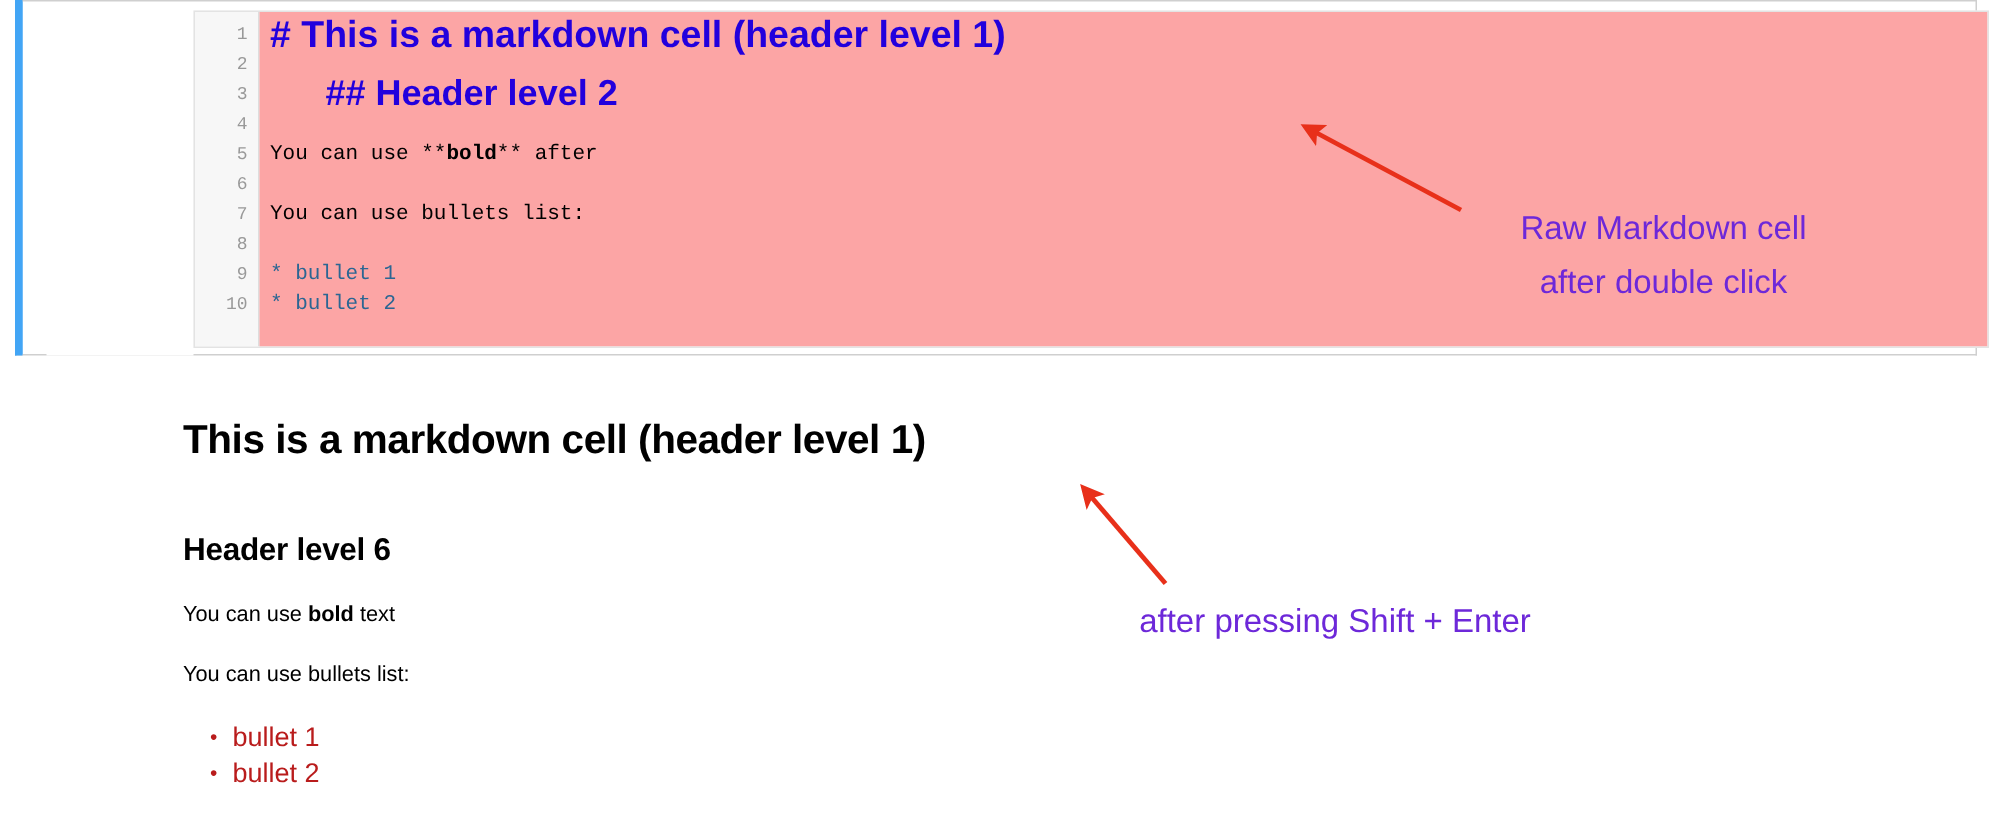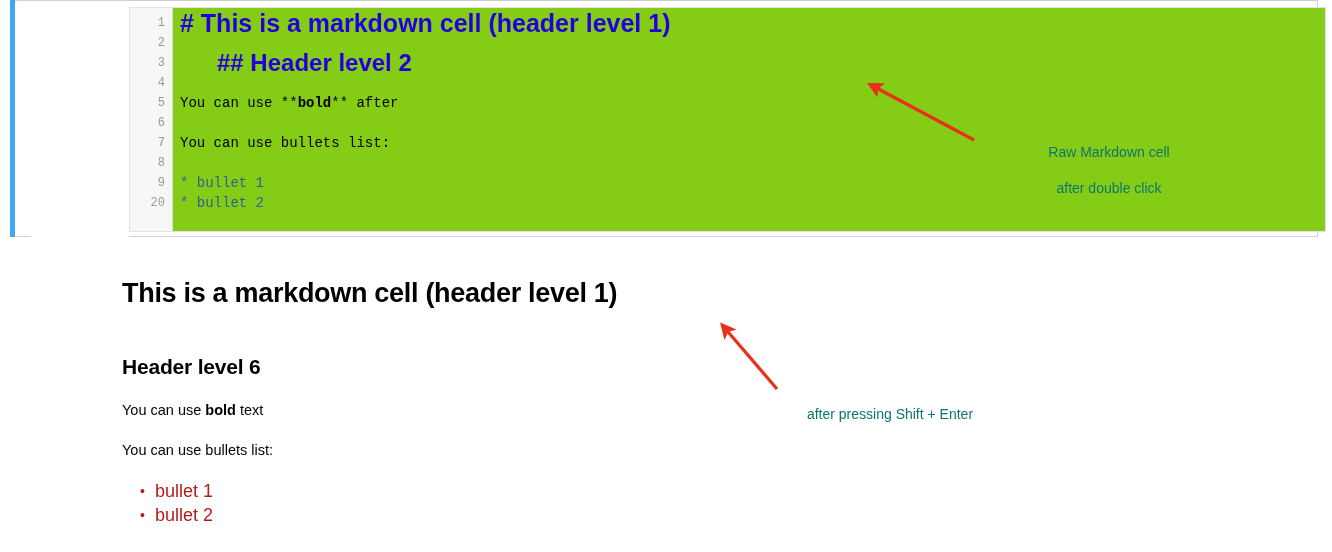--- a/index.html
+++ b/index.html
@@ -79,21 +79,21 @@
     color: #999999;
     font-family: "Liberation Mono", monospace;
     font-size: 12px;
     line-height: 20px;
     height: 20px;
   }
   #code-lines {
     flex: 1 1 auto;
     padding-top: 5px;
     padding-left: 7px;
-    background: #84cc16;
+    background: #fca5a5;
   }
   .cline {
     height: 20px;
     line-height: 20px;
     white-space: pre;
     font-family: "Liberation Mono", monospace;
     font-size: 14px;
     color: #000000;
   }
   .cline.header {
@@ -158,23 +158,23 @@
     left: 18px;
     top: 0;
     font-size: 14px;
   }
 
   
   .annot-text {
     position: absolute;
     text-align: center;
     font-family: "Liberation Sans", sans-serif;
-    font-size: 14px;
+    font-size: 22px;
     line-height: 36px;
-    color: #0f766e;
+    color: #6d28d9;
     white-space: nowrap;
   }
   #annot-raw-text {
     left: 955px;
     top: 134px;
     width: 308px;
   }
   #annot-rendered-text {
     left: 693px;
     top: 396px;
@@ -197,21 +197,21 @@
     <div id="line-gutter">
       <span class="ln">1</span>
       <span class="ln">2</span>
       <span class="ln">3</span>
       <span class="ln">4</span>
       <span class="ln">5</span>
       <span class="ln">6</span>
       <span class="ln">7</span>
       <span class="ln">8</span>
       <span class="ln">9</span>
-      <span class="ln">20</span>
+      <span class="ln">10</span>
     </div>
 
     <div id="code-lines">
       <div class="cline header h1"># This is a markdown cell (header level 1)</div>
       <div class="cline"></div>
       <div class="cline header h2">## Header level 2</div>
       <div class="cline"></div>
       <div class="cline"><span>You can use **</span><b>bold</b><span>** after</span></div>
       <div class="cline"></div>
       <div class="cline">You can use bullets list:</div>

